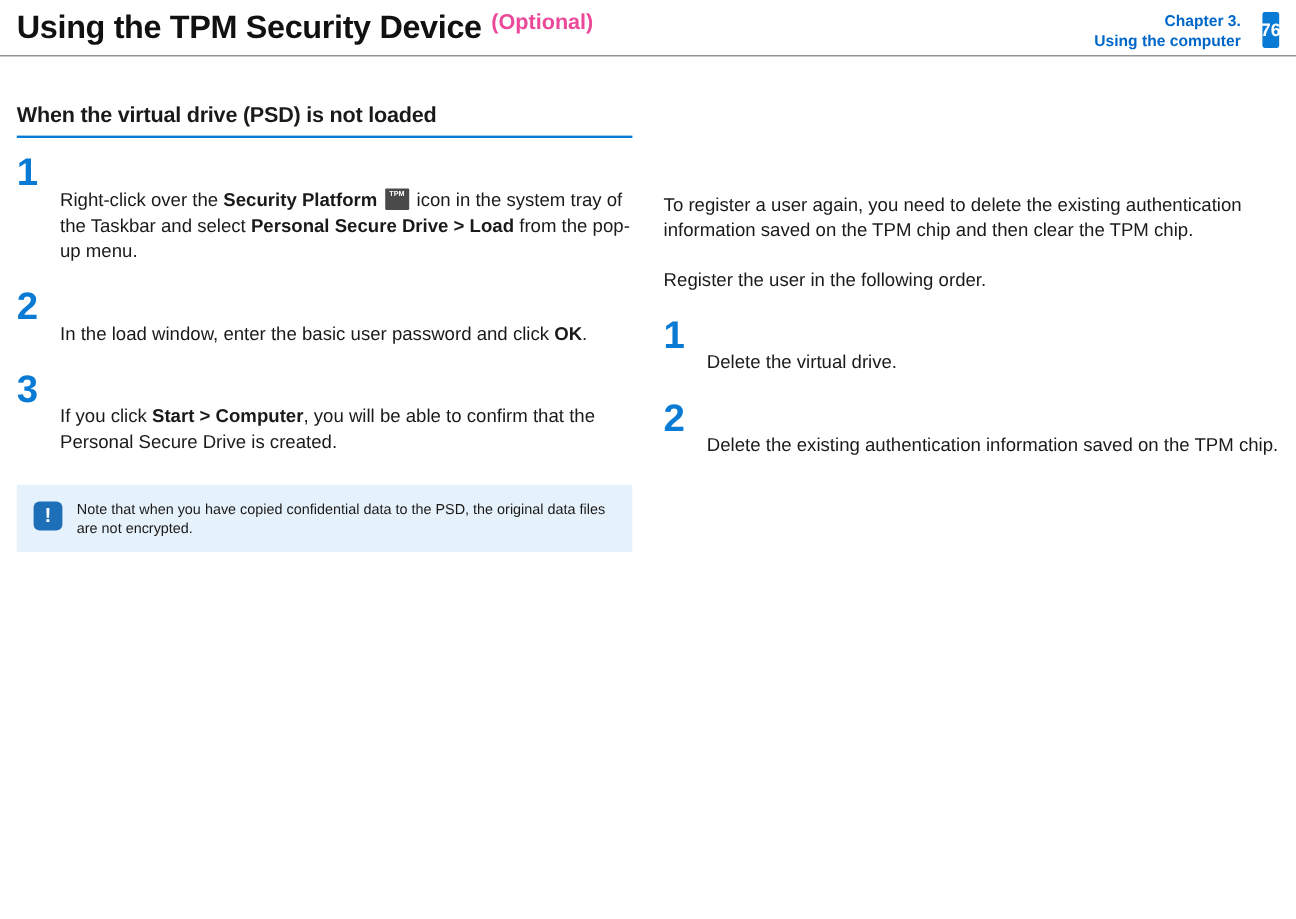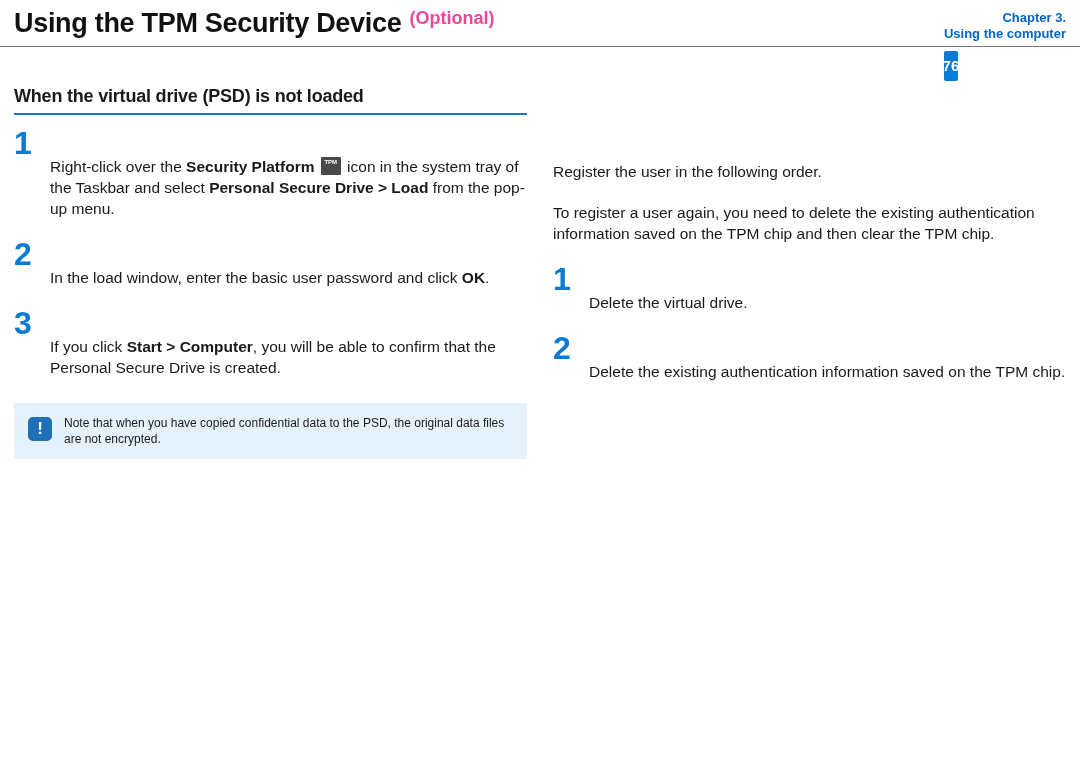--- a/index.html
+++ b/index.html
@@ -31,24 +31,23 @@
     color: #111;
   }
   .optional {
     font-size: 18px;
     font-weight: 700;
     color: #ec4899;
   }
   .header-right {
     display: flex;
     align-items: flex-start;
-    gap: 8px;
+    gap: 18px;
     padding-right: 14px;
     padding-top: 2px;
-    flex-direction: column;
   }
   .chapter {
     text-align: right;
     font-size: 13px;
     font-weight: 700;
     color: #0067c9;
     line-height: 1.25;
   }
   .page-badge {
     width: 14px;
@@ -211,22 +210,22 @@
       </div>
     </div>
 
     <div class="note-box">
       <div class="note-icon">!</div>
       <div class="note-text">Note that when you have copied confidential data to the PSD, the original data files are not encrypted.</div>
     </div>
   </div>
 
   <div class="col col-right">
+    <div class="para">To register a user again, you need to delete the existing authentication information saved on the TPM chip and then clear the TPM chip.</div>
     <div class="para">Register the user in the following order.</div>
-    <div class="para">To register a user again, you need to delete the existing authentication information saved on the TPM chip and then clear the TPM chip.</div>
 
     <div class="step">
       <div class="step-num">1</div>
       <div class="step-body">Delete the virtual drive.</div>
     </div>
 
     <div class="step">
       <div class="step-num">2</div>
       <div class="step-body">Delete the existing authentication information saved on the TPM chip.</div>
     </div>

